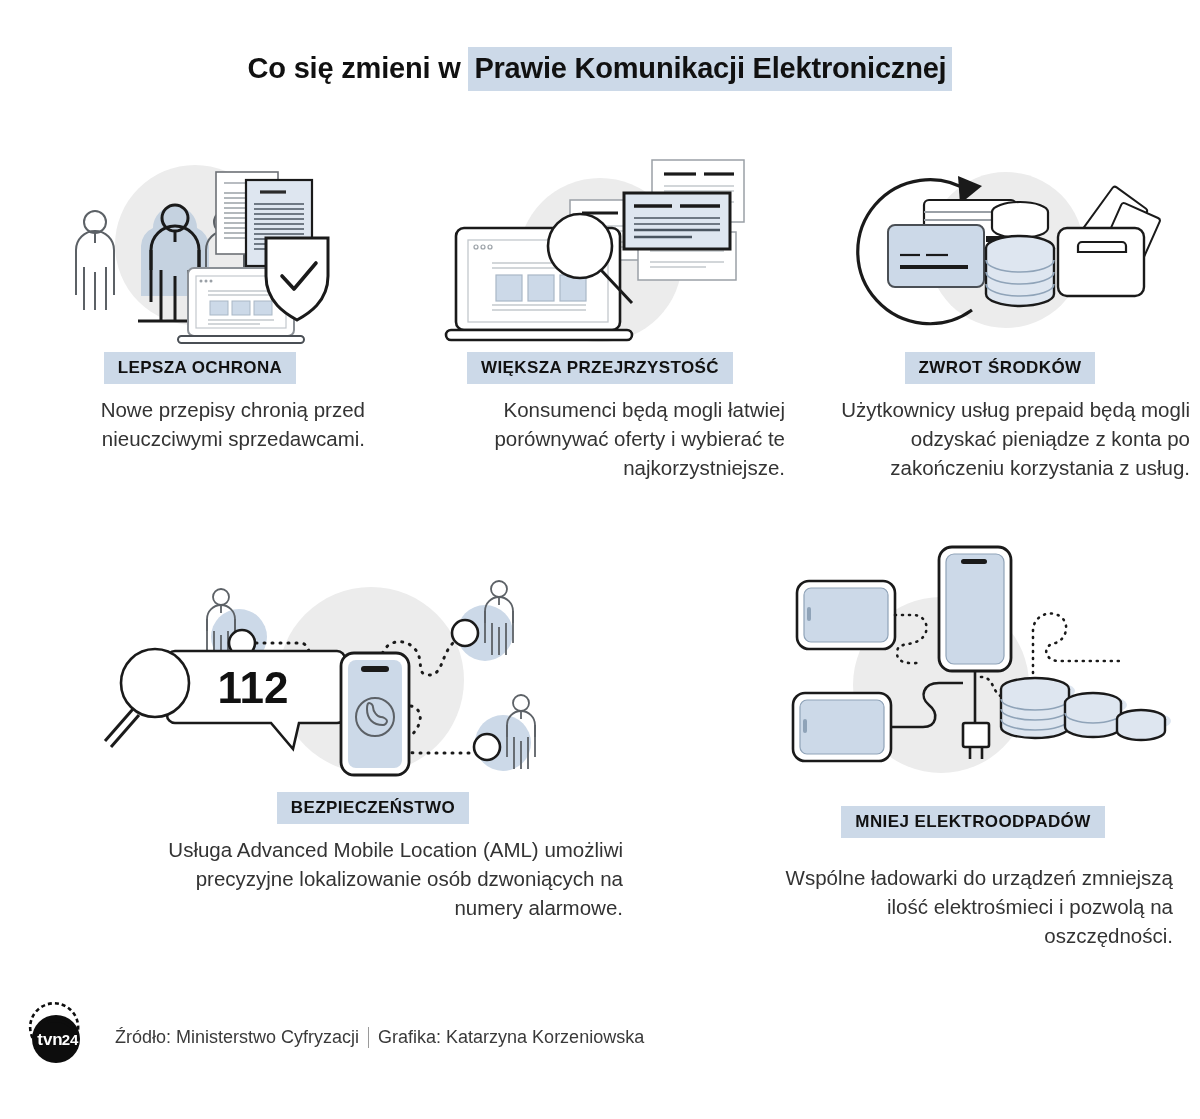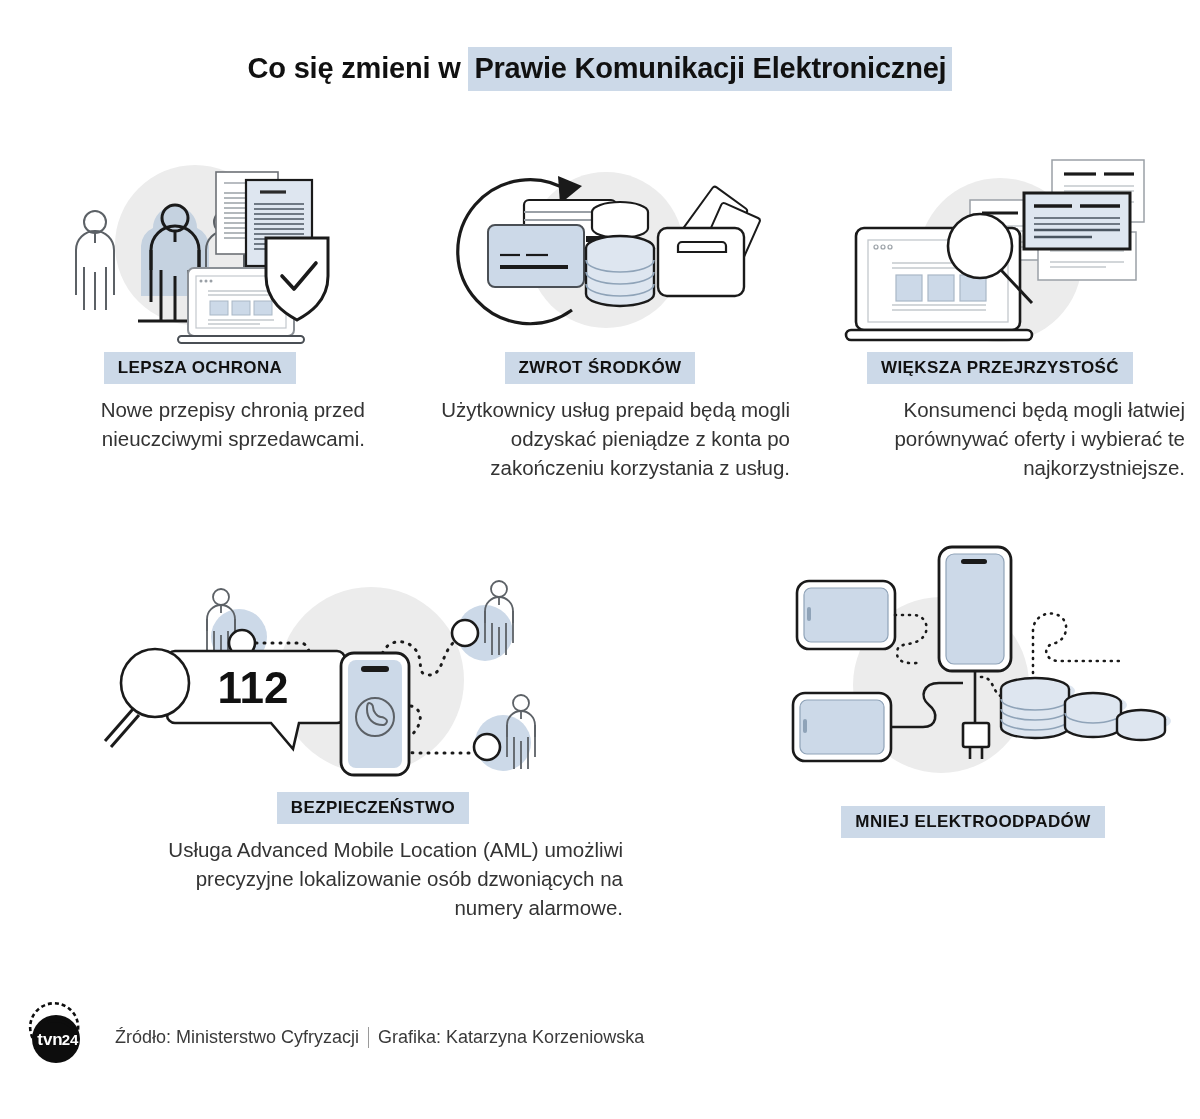--- a/index.html
+++ b/index.html
@@ -189,76 +189,20 @@
       </div>
       <div class="badgewrap">
         <span class="badge">LEPSZA OCHRONA</span>
       </div>
       <div class="desc" style="width:330px">Nowe przepisy chronią przed nieuczciwymi sprzedawcami.</div>
     </div>
 
     <div class="card">
       <div class="art">
         <svg width="360" height="205" viewBox="0 0 360 205">
-          <circle cx="186" cy="100" r="78" fill="#ececec"></circle>
-
-          <g fill="none" stroke="#1a1a1a" stroke-width="3.2">
-            <path d="M150 42 a72 72 0 1 0 2 118"></path>
-          </g>
-          <path d="M138 26 l24 10 l-22 18 z" fill="#1a1a1a"></path>
-
-          <g>
-            <rect x="104" y="50" width="92" height="62" rx="5" fill="#ffffff" stroke="#1a1a1a" stroke-width="2.2"></rect>
-            <line x1="104" y1="62" x2="196" y2="62" stroke="#9aa0a6" stroke-width="2"></line>
-            <line x1="104" y1="70" x2="196" y2="70" stroke="#9aa0a6" stroke-width="2"></line>
-            <rect x="166" y="86" width="22" height="6" fill="#1a1a1a"></rect>
-          </g>
-
-          <g>
-            <rect x="68" y="75" width="96" height="62" rx="7" fill="#ccd9e8" stroke="#4a4f55" stroke-width="2"></rect>
-            <line x1="80" y1="105" x2="100" y2="105" stroke="#1a1a1a" stroke-width="2.2"></line>
-            <line x1="106" y1="105" x2="128" y2="105" stroke="#1a1a1a" stroke-width="2.2"></line>
-            <line x1="80" y1="117" x2="148" y2="117" stroke="#1a1a1a" stroke-width="4"></line>
-          </g>
-
-          <g>
-            <ellipse cx="200" cy="62" rx="28" ry="10" fill="#ffffff" stroke="#1a1a1a" stroke-width="2.2"></ellipse>
-            <path d="M172 62 v16 a28 10 0 0 0 56 0 v-16" fill="#ffffff" stroke="#1a1a1a" stroke-width="2.2"></path>
-          </g>
-
-          <g>
-            <ellipse cx="200" cy="98" rx="34" ry="12" fill="#dee6f0" stroke="#1a1a1a" stroke-width="2.4"></ellipse>
-            <path d="M166 98 v46 a34 12 0 0 0 68 0 v-46" fill="#dee6f0" stroke="#1a1a1a" stroke-width="2.4"></path>
-            <g fill="none" stroke="#8fa3b8" stroke-width="1.6">
-              <path d="M166 110 a34 12 0 0 0 68 0"></path>
-              <path d="M166 122 a34 12 0 0 0 68 0"></path>
-              <path d="M166 134 a34 12 0 0 0 68 0"></path>
-            </g>
-          </g>
-
-          <g fill="#ffffff" stroke="#1a1a1a" stroke-width="2">
-            <rect x="272" y="42" width="42" height="62" rx="3" transform="rotate(36 293 73)"></rect>
-            <rect x="288" y="58" width="42" height="62" rx="3" transform="rotate(24 309 89)"></rect>
-          </g>
-
-          <g>
-            <rect x="238" y="78" width="86" height="68" rx="9" fill="#ffffff" stroke="#1a1a1a" stroke-width="2.4"></rect>
-            <path d="M258 102 h48 v-6 a4 4 0 0 0 -4 -4 h-40 a4 4 0 0 0 -4 4 z" fill="#ffffff" stroke="#1a1a1a" stroke-width="2.2"></path>
-          </g>
-        </svg>
-      </div>
-      <div class="badgewrap">
-        <span class="badge">ZWROT ŚRODKÓW</span>
-      </div>
-      <div class="desc" style="width:380px">Użytkownicy usług prepaid będą mogli odzyskać pieniądze z konta po zakończeniu korzystania z usług.</div>
-    </div>
-
-    <div class="card">
-      <div class="art">
-        <svg width="360" height="205" viewBox="0 0 360 205">
           <circle cx="180" cy="110" r="82" fill="#ececec"></circle>
 
           <g>
             <rect x="232" y="10" width="92" height="62" fill="#ffffff" stroke="#9aa0a6" stroke-width="1.5"></rect>
             <line x1="244" y1="24" x2="276" y2="24" stroke="#1a1a1a" stroke-width="3.2"></line>
             <line x1="284" y1="24" x2="314" y2="24" stroke="#1a1a1a" stroke-width="3.2"></line>
             <g stroke="#c3c8cd" stroke-width="1.4">
               <line x1="244" y1="36" x2="314" y2="36"></line>
                 <line x1="244" y1="41" x2="314" y2="41"></line>
               <line x1="244" y1="52" x2="314" y2="52"></line>
@@ -322,20 +266,76 @@
           <g fill="none" stroke="#1a1a1a" stroke-width="2.6">
             <circle cx="160" cy="96" r="32" fill="#ffffff"></circle>
             <line x1="181" y1="120" x2="212" y2="153" stroke-width="3"></line>
           </g>
         </svg>
       </div>
       <div class="badgewrap">
         <span class="badge">WIĘKSZA PRZEJRZYSTOŚĆ</span>
       </div>
       <div class="desc" style="width:370px">Konsumenci będą mogli łatwiej porównywać oferty i wybierać te najkorzystniejsze.</div>
+    </div>
+
+    <div class="card">
+      <div class="art">
+        <svg width="360" height="205" viewBox="0 0 360 205">
+          <circle cx="186" cy="100" r="78" fill="#ececec"></circle>
+
+          <g fill="none" stroke="#1a1a1a" stroke-width="3.2">
+            <path d="M150 42 a72 72 0 1 0 2 118"></path>
+          </g>
+          <path d="M138 26 l24 10 l-22 18 z" fill="#1a1a1a"></path>
+
+          <g>
+            <rect x="104" y="50" width="92" height="62" rx="5" fill="#ffffff" stroke="#1a1a1a" stroke-width="2.2"></rect>
+            <line x1="104" y1="62" x2="196" y2="62" stroke="#9aa0a6" stroke-width="2"></line>
+            <line x1="104" y1="70" x2="196" y2="70" stroke="#9aa0a6" stroke-width="2"></line>
+            <rect x="166" y="86" width="22" height="6" fill="#1a1a1a"></rect>
+          </g>
+
+          <g>
+            <rect x="68" y="75" width="96" height="62" rx="7" fill="#ccd9e8" stroke="#4a4f55" stroke-width="2"></rect>
+            <line x1="80" y1="105" x2="100" y2="105" stroke="#1a1a1a" stroke-width="2.2"></line>
+            <line x1="106" y1="105" x2="128" y2="105" stroke="#1a1a1a" stroke-width="2.2"></line>
+            <line x1="80" y1="117" x2="148" y2="117" stroke="#1a1a1a" stroke-width="4"></line>
+          </g>
+
+          <g>
+            <ellipse cx="200" cy="62" rx="28" ry="10" fill="#ffffff" stroke="#1a1a1a" stroke-width="2.2"></ellipse>
+            <path d="M172 62 v16 a28 10 0 0 0 56 0 v-16" fill="#ffffff" stroke="#1a1a1a" stroke-width="2.2"></path>
+          </g>
+
+          <g>
+            <ellipse cx="200" cy="98" rx="34" ry="12" fill="#dee6f0" stroke="#1a1a1a" stroke-width="2.4"></ellipse>
+            <path d="M166 98 v46 a34 12 0 0 0 68 0 v-46" fill="#dee6f0" stroke="#1a1a1a" stroke-width="2.4"></path>
+            <g fill="none" stroke="#8fa3b8" stroke-width="1.6">
+              <path d="M166 110 a34 12 0 0 0 68 0"></path>
+              <path d="M166 122 a34 12 0 0 0 68 0"></path>
+              <path d="M166 134 a34 12 0 0 0 68 0"></path>
+            </g>
+          </g>
+
+          <g fill="#ffffff" stroke="#1a1a1a" stroke-width="2">
+            <rect x="272" y="42" width="42" height="62" rx="3" transform="rotate(36 293 73)"></rect>
+            <rect x="288" y="58" width="42" height="62" rx="3" transform="rotate(24 309 89)"></rect>
+          </g>
+
+          <g>
+            <rect x="238" y="78" width="86" height="68" rx="9" fill="#ffffff" stroke="#1a1a1a" stroke-width="2.4"></rect>
+            <path d="M258 102 h48 v-6 a4 4 0 0 0 -4 -4 h-40 a4 4 0 0 0 -4 4 z" fill="#ffffff" stroke="#1a1a1a" stroke-width="2.2"></path>
+          </g>
+        </svg>
+      </div>
+      <div class="badgewrap">
+        <span class="badge">ZWROT ŚRODKÓW</span>
+      </div>
+      <div class="desc" style="width:380px">Użytkownicy usług prepaid będą mogli odzyskać pieniądze z konta po zakończeniu korzystania z usług.</div>
     </div>
   </div>
 
   <div class="row" id="row2">
 
     <div class="card card1">
       <div class="art">
         <svg width="540" height="250" viewBox="0 0 540 250">
           <circle cx="268" cy="135" r="93" fill="#ececec"></circle>
 
@@ -475,20 +475,21 @@
           <g>
             <ellipse cx="374" cy="176" rx="24" ry="9" fill="#ccd9e8" opacity="0.65"></ellipse>
             <ellipse cx="368" cy="174" rx="24" ry="9" fill="#dee6f0" stroke="#1a1a1a" stroke-width="2.4"></ellipse>
             <path d="M344 174 v12 a24 9 0 0 0 48 0 v-12" fill="#dee6f0" stroke="#1a1a1a" stroke-width="2.4"></path>
           </g>
         </svg>
       </div>
       <div class="badgewrap">
         <span class="badge">MNIEJ ELEKTROODPADÓW</span>
       </div>
+      <div class="desc" style="width:400px">Wspólne ładowarki do urządzeń zmniejszą ilość elektrośmieci i pozwolą na oszczędności.</div>
     </div>
   </div>
 
   <div class="footer">
     <div>
       <svg width="58" height="58" viewBox="0 0 58 58">
         <circle cx="26" cy="31" r="24" fill="#0d0d0d"></circle>
         <path d="M12 40 A24 24 0 1 1 48 22" fill="none" stroke="#0d0d0d" stroke-width="2.6" stroke-dasharray="4 3"></path>
         <path d="M18 14 A22 22 0 0 1 46 26" fill="none" stroke="#0d0d0d" stroke-width="3"></path>
         <text x="20" y="37" font-family="Liberation Sans, sans-serif" font-size="17" font-weight="bold" fill="#ffffff" text-anchor="middle">tvn</text>

